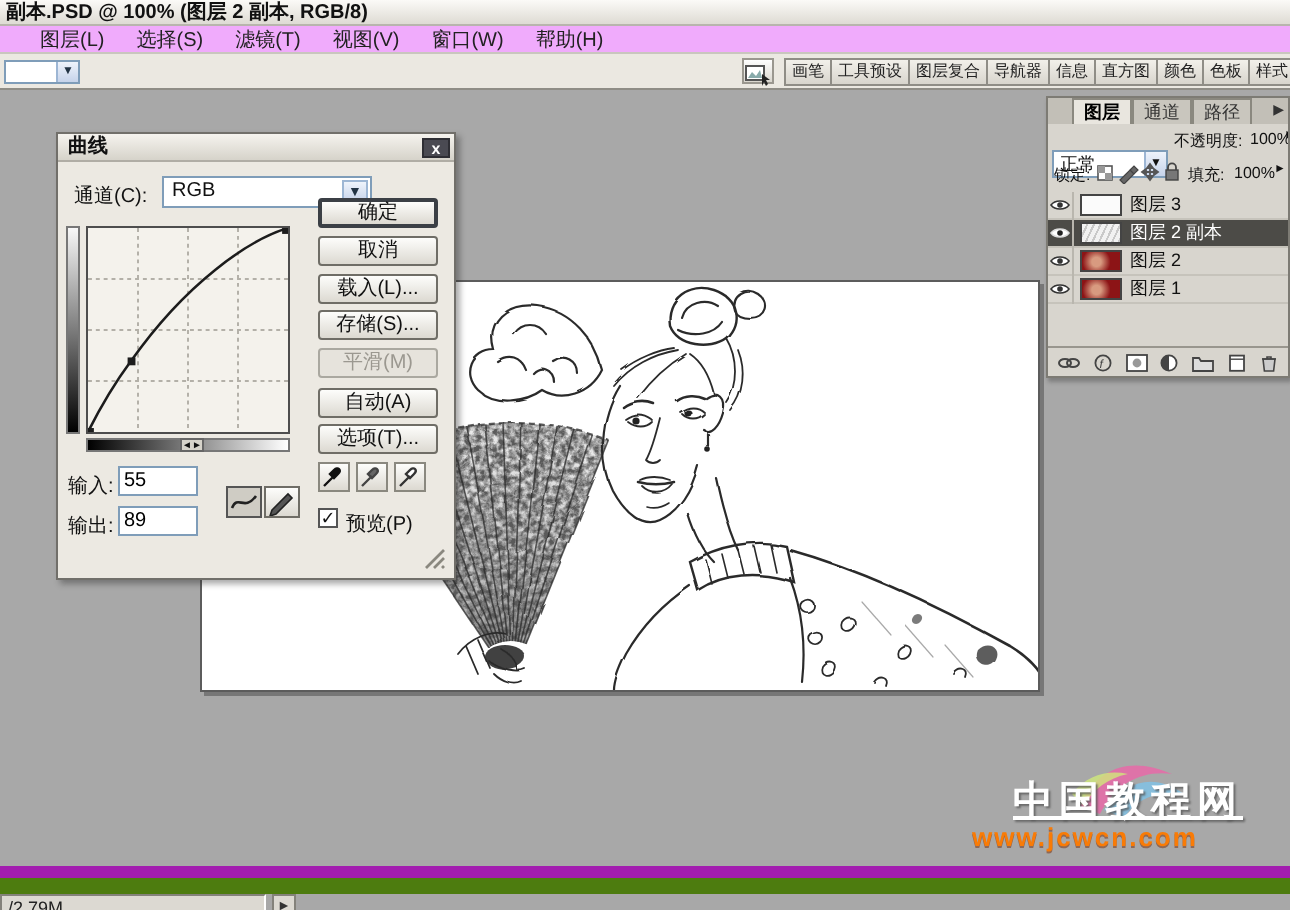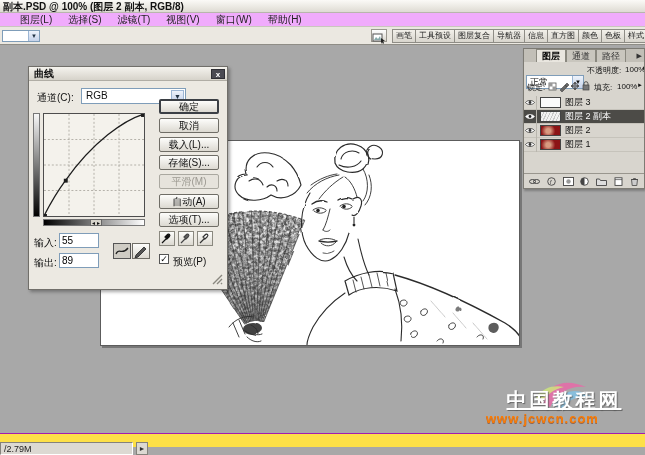--- a/index.html
+++ b/index.html
@@ -113,21 +113,21 @@
   
   .wm { position:absolute; left:486px; top:336px; width:156px; height:50px; }
   .wm-logo { position:absolute; left:48px; top:-4px; width:60px; height:34px; }
   .wm-t1 { position:absolute; left:0; top:6px; width:156px; text-align:center; color:#fff;
     font-size:20px; font-weight:bold; letter-spacing:3px;
     text-shadow:1px 1px 1px rgba(90,90,90,.8); font-family:"Liberation Serif","DejaVu Serif",serif;text-decoration:underline; }
   .wm-t2 { position:absolute; left:0; top:30px; width:156px; color:#f97b06;
     font-size:13px; font-weight:bold; letter-spacing:1px;
     text-shadow:0 1px 0 rgba(120,40,0,.5); }
   .statusbar { position:absolute; left:0; top:433px; width:645px; height:14px;
-    background:#fde047; border-top:1px solid #a21caf; }
+    background:#4d7c0f; border-top:6px solid #a21caf; }
   .doc-size { position:absolute; left:0; top:8px; width:133px; height:13px; background:#dcd9d2;
     border-top:1px solid #84827b; border-left:1px solid #84827b;
     border-bottom:1px solid #fff; border-right:1px solid #fff;
     font-size:9px; line-height:12px; padding-left:3px; color:#222; }
   .doc-arrow { position:absolute; left:136px; top:8px; width:12px; height:13px;
     background:#dcd9d2; border:1px solid #84827b; font-size:7px; line-height:12px;
     text-align:center; color:#333; }
 </style>
 </head>
 <body>

